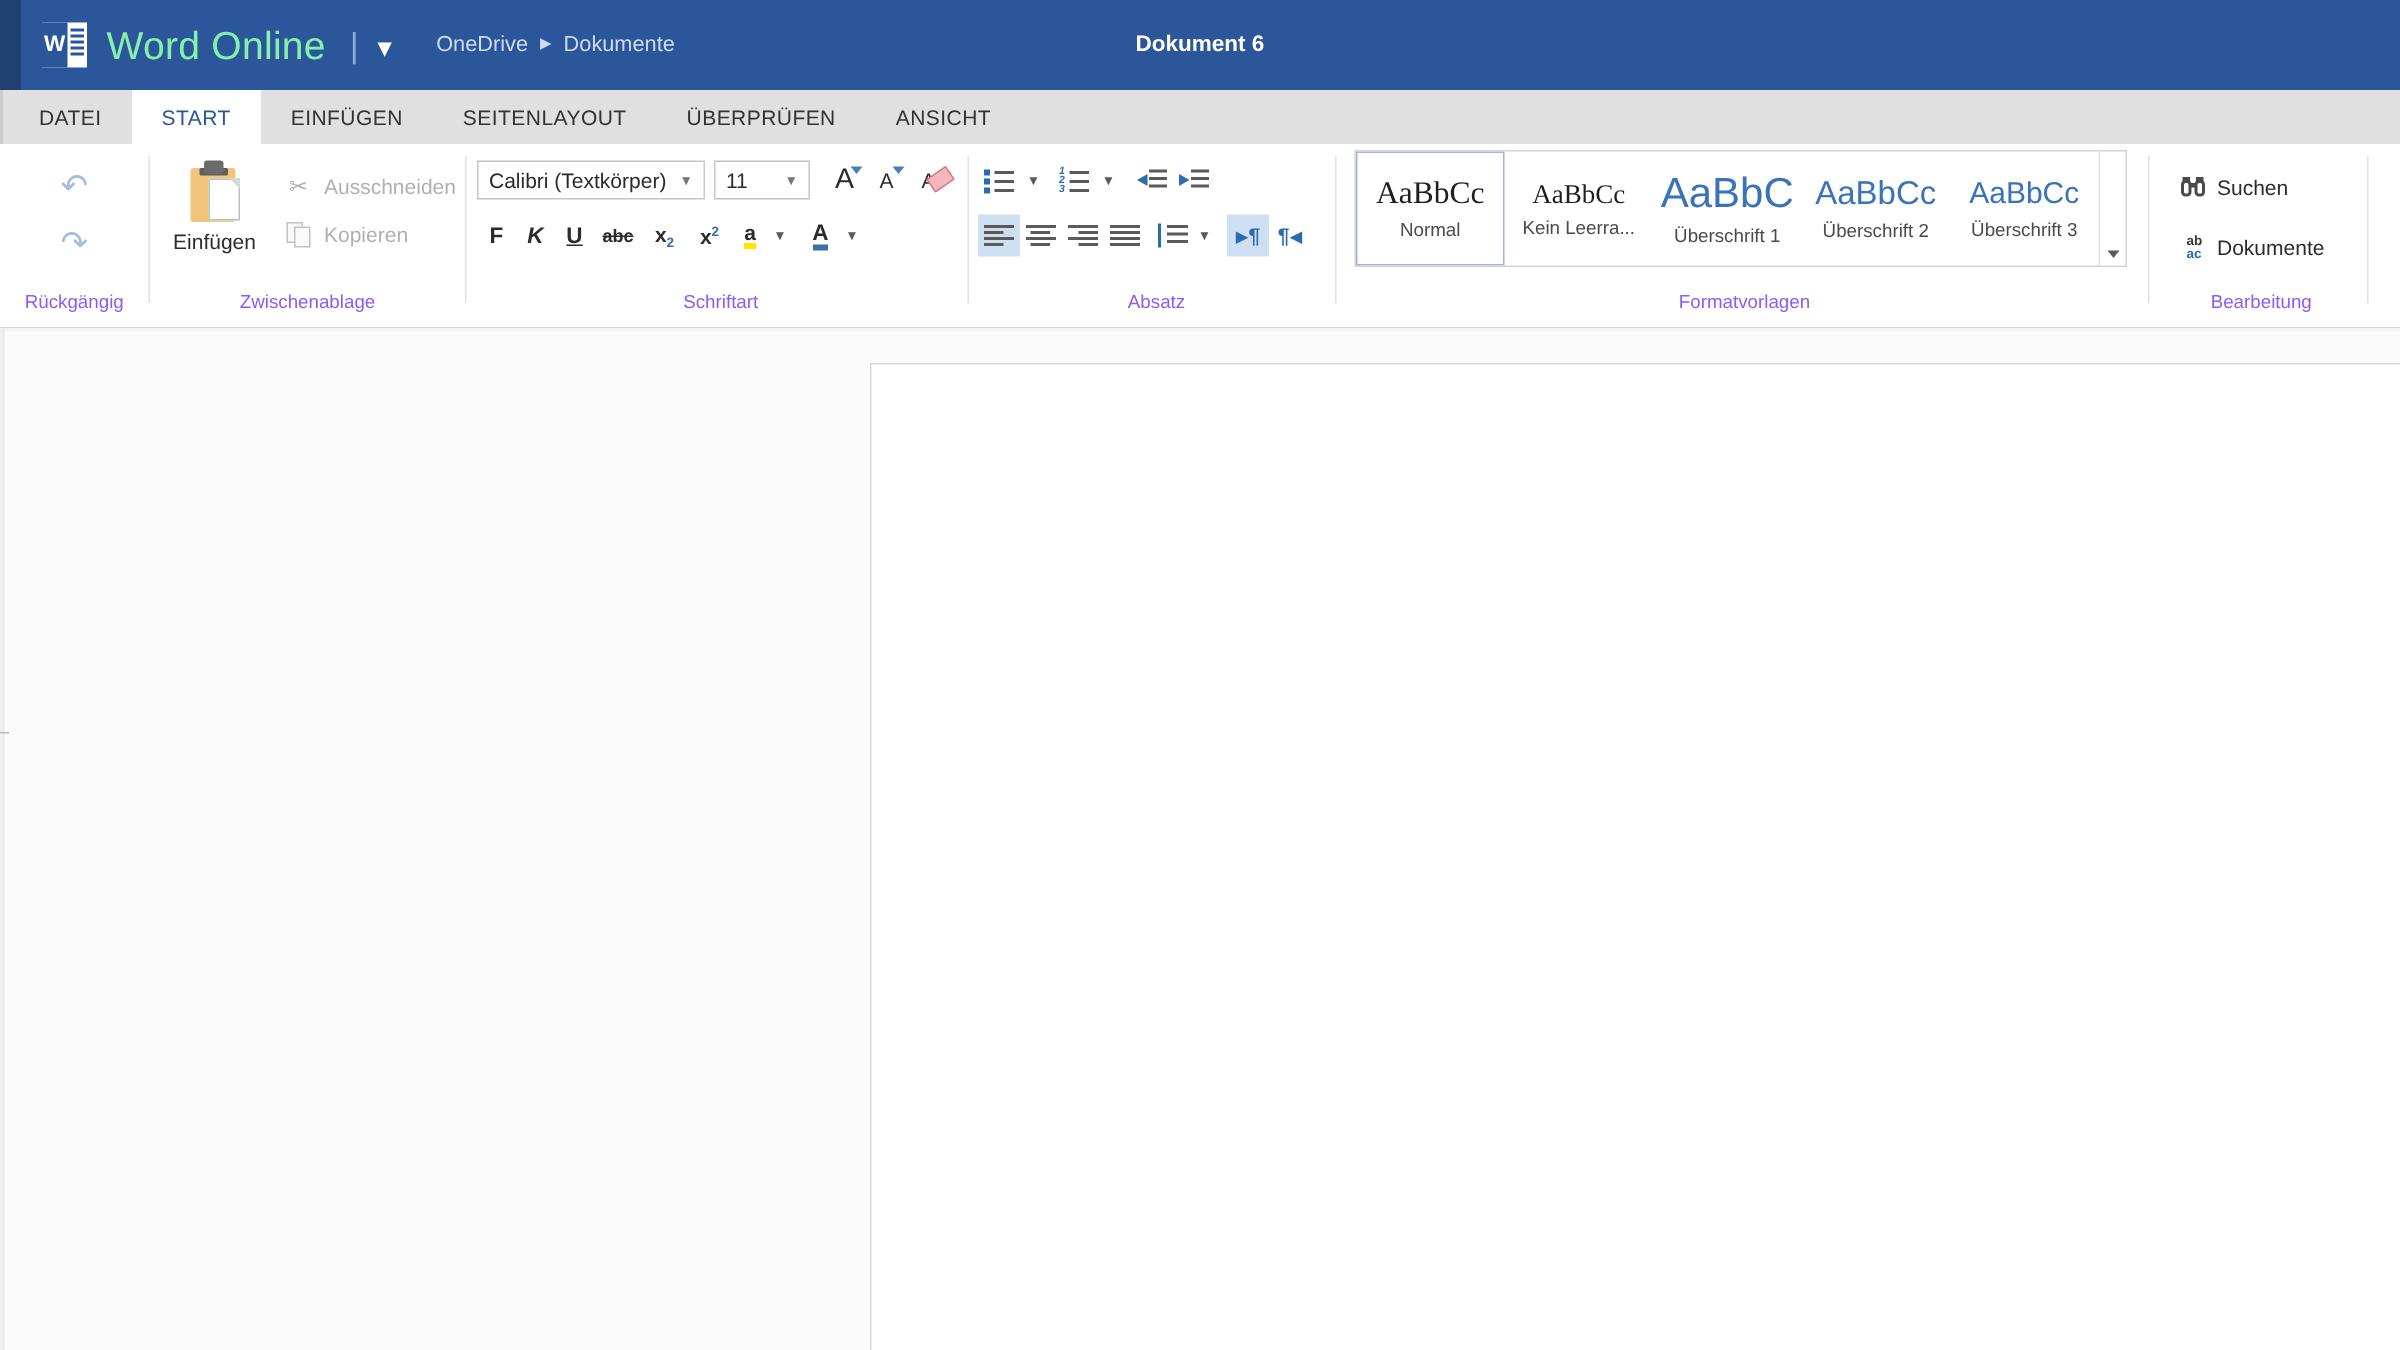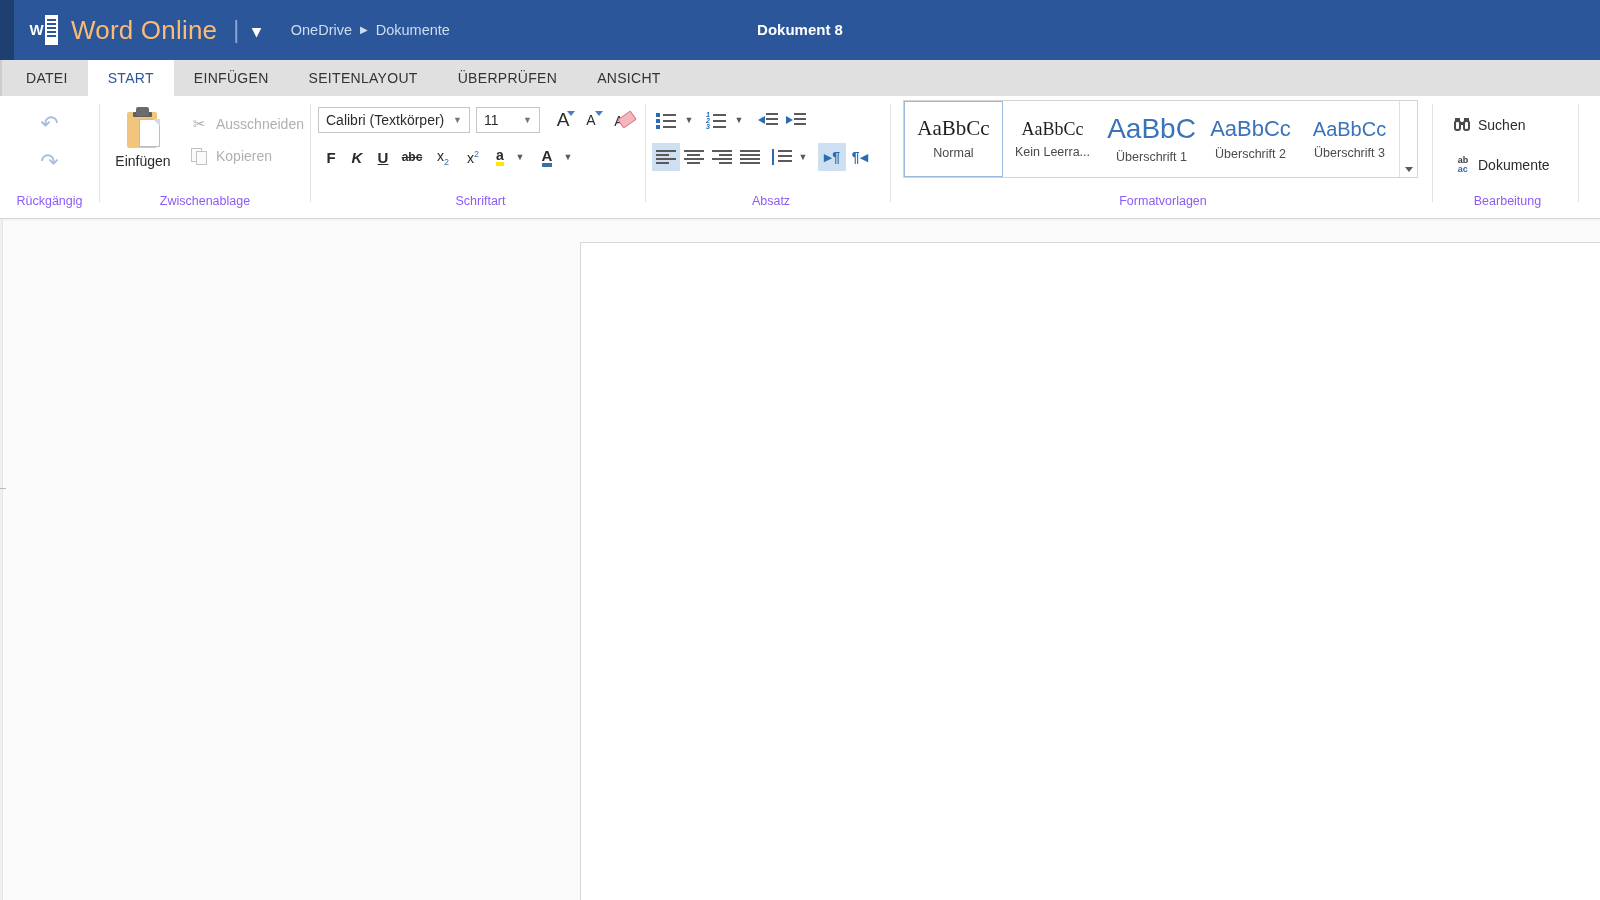--- a/index.html
+++ b/index.html
@@ -56,21 +56,21 @@
     left: 19px; top: 4px;
     width: 9px; height: 22px;
   }
   .word-logo .lines i {
     display: block;
     height: 2px;
     background: #2b579a;
     margin-bottom: 2px;
   }
   .app-title {
-    color: #fdba74;
+    color: #86efac;
     font-size: 26px;
     font-weight: normal;
     margin-left: 13px;
     letter-spacing: 0.2px;
     white-space: nowrap;
   }
   .title-sep {
     color: #8fa9d0;
     font-size: 23px;
     margin: 0 13px 0 16px;
@@ -339,21 +339,21 @@
     width: 0; height: 0;
     border-left: 4px solid transparent;
     border-right: 4px solid transparent;
     border-top: 5px solid #4a7ebb;
   }
   .fmt-char { font-size: 15px; color: #2b2b2b; }
   .fmt-char.b { font-weight: bold; }
   .fmt-char.i { font-style: italic; font-weight: bold; }
   .fmt-char.u { text-decoration: underline; font-weight: bold; }
   .fmt-char.strike { text-decoration: line-through; font-size: 12px; font-weight: bold; }
-  .sub-sup { font-size: 14px; font-weight: normal; }
+  .sub-sup { font-size: 14px; font-weight: bold; }
   .sub-sup sub, .sub-sup sup { font-size: 9px; color: #3b6fa8; }
   .hl-a {
     font-size: 14px;
     font-weight: bold;
     border-bottom: 4px solid #ffe500;
     padding-bottom: 0px;
     line-height: 14px;
   }
   .col-a {
     font-size: 15px;
@@ -596,21 +596,21 @@
   <div class="app-title">Word Online</div>
   <div class="title-sep">|</div>
   <div class="chev-down">▾</div>
 
   <div class="breadcrumb">
     <span class="bc-link">OneDrive</span>
     <span class="bc-arrow">▶</span>
     <span class="bc-link">Dokumente</span>
   </div>
 
-  <div class="doc-title">Dokument 8</div>
+  <div class="doc-title">Dokument 6</div>
 </div>
 
 <div class="tabrow">
   <div class="edge-notch"></div>
 
   <div class="tab first">DATEI</div>
   <div class="tab active">START</div>
   <div class="tab">EINFÜGEN</div>
   <div class="tab">SEITENLAYOUT</div>
   <div class="tab">ÜBERPRÜFEN</div>

